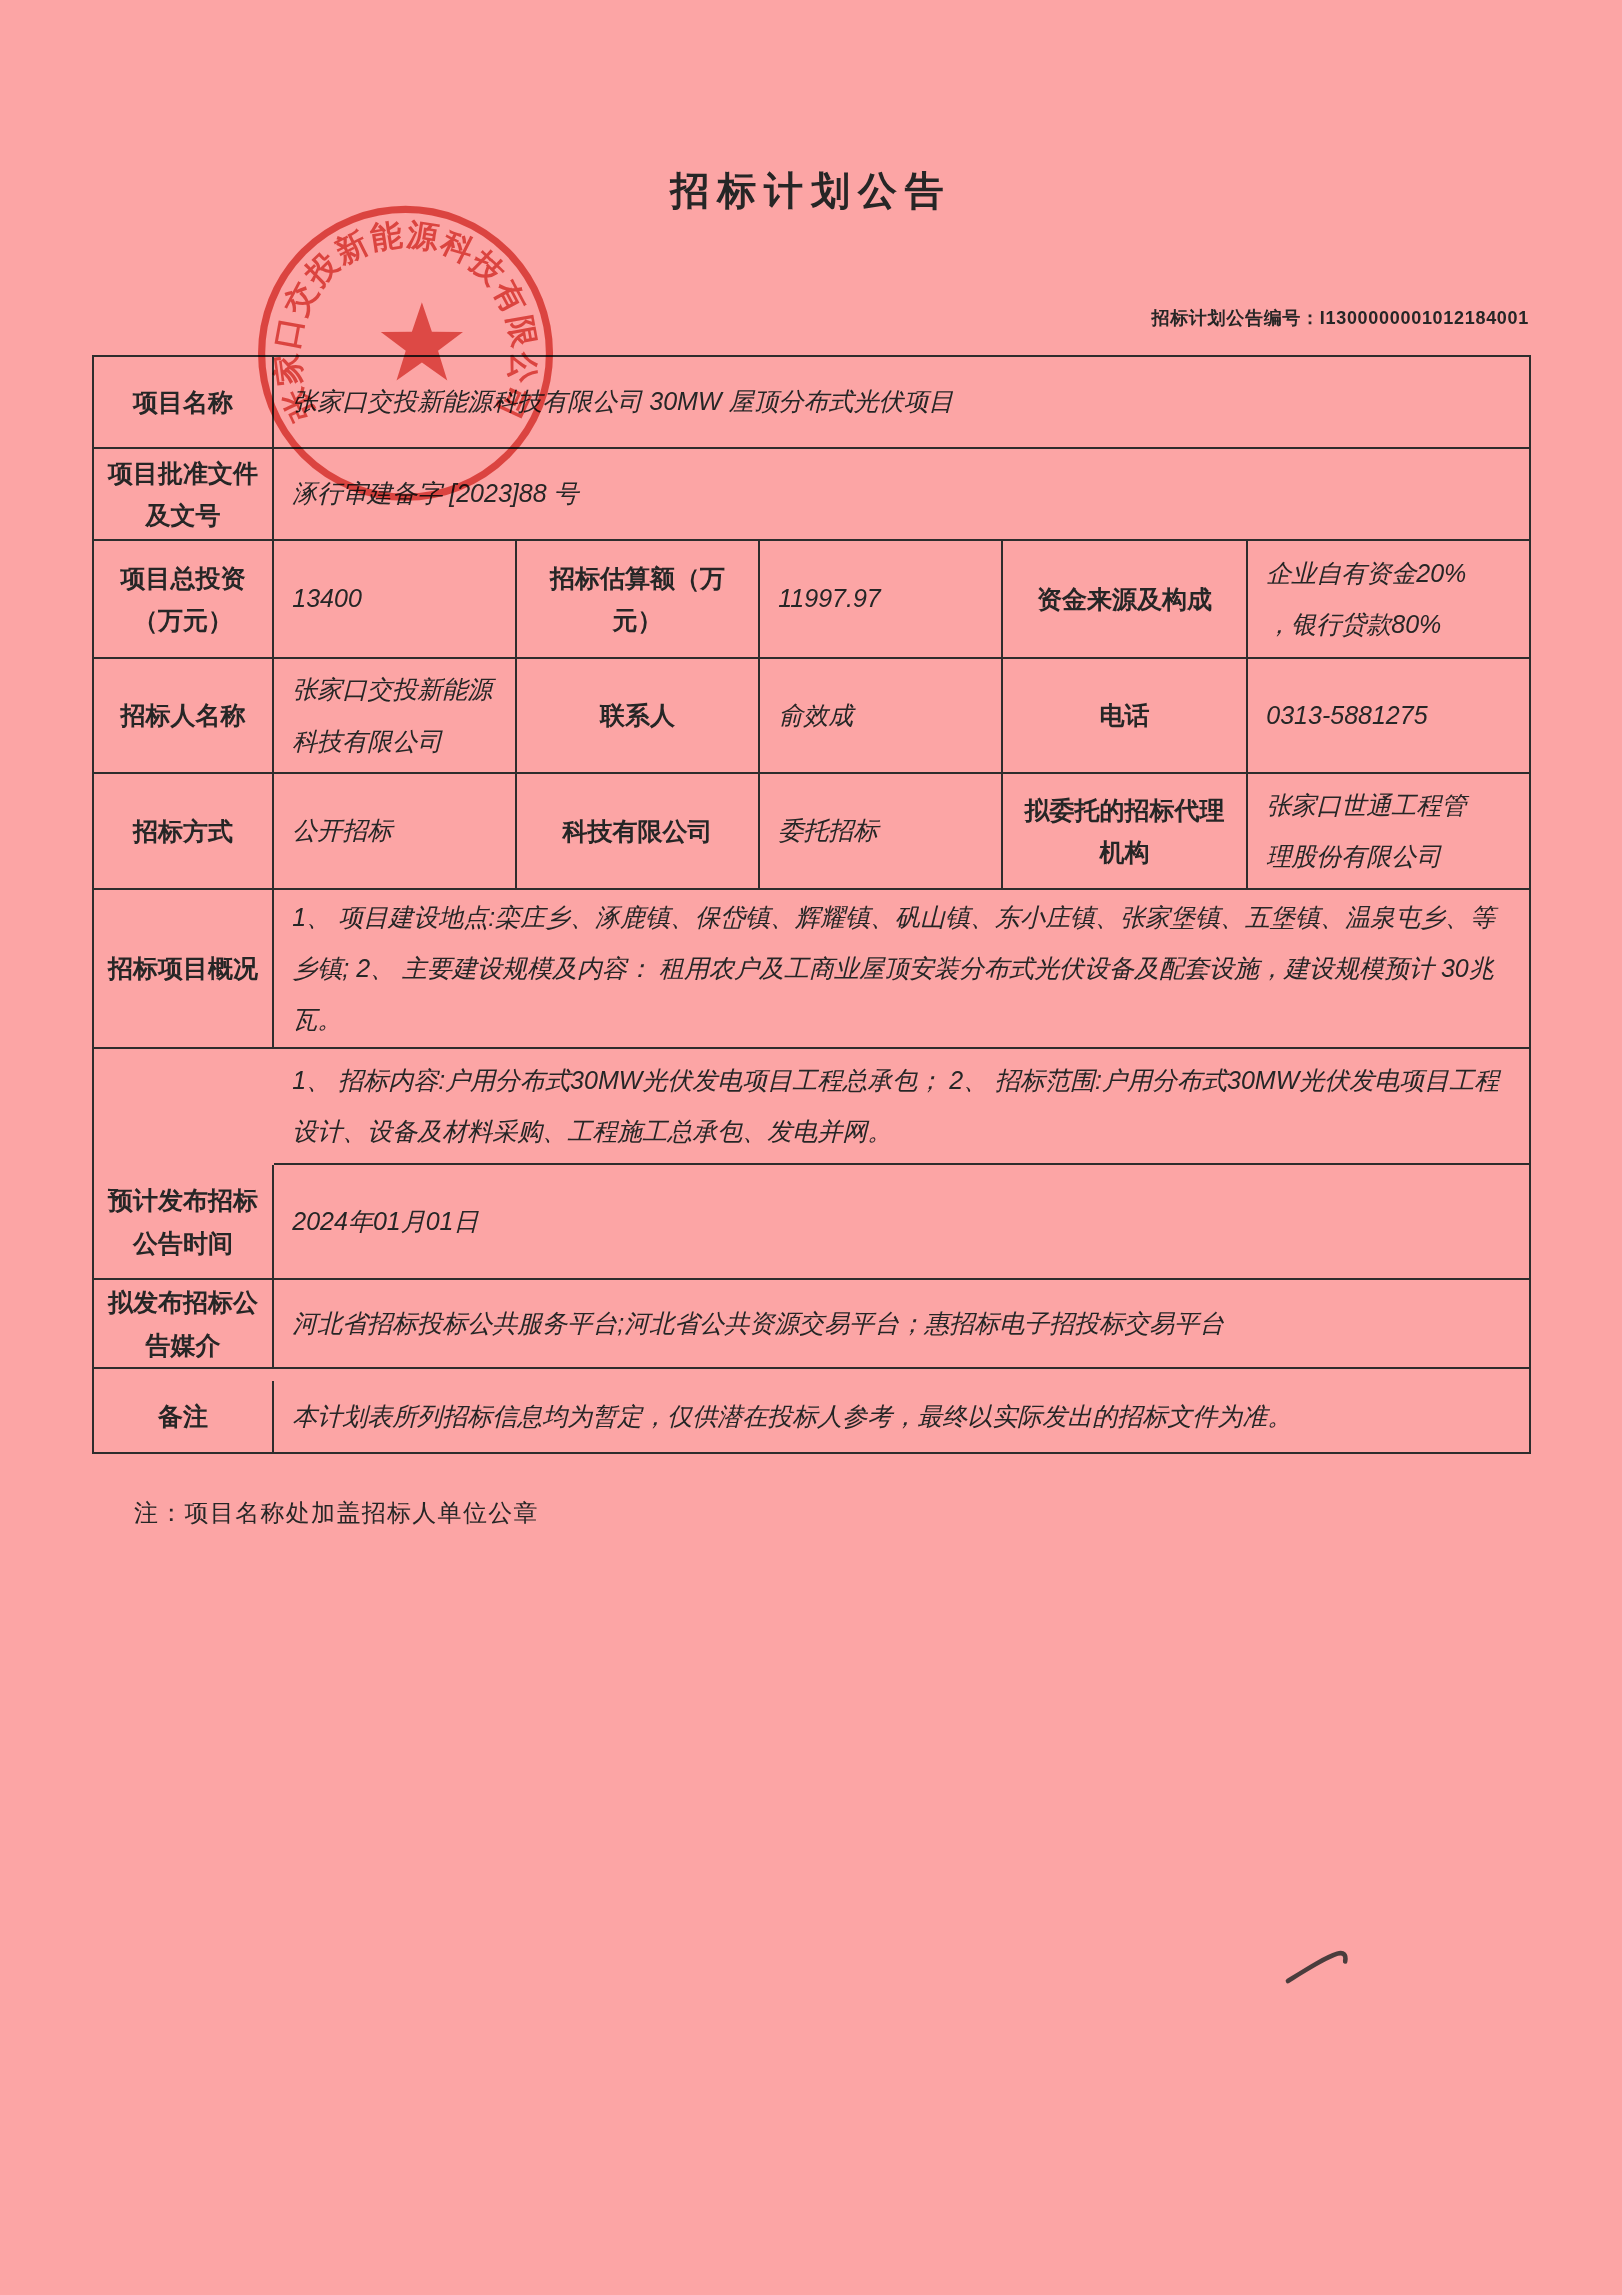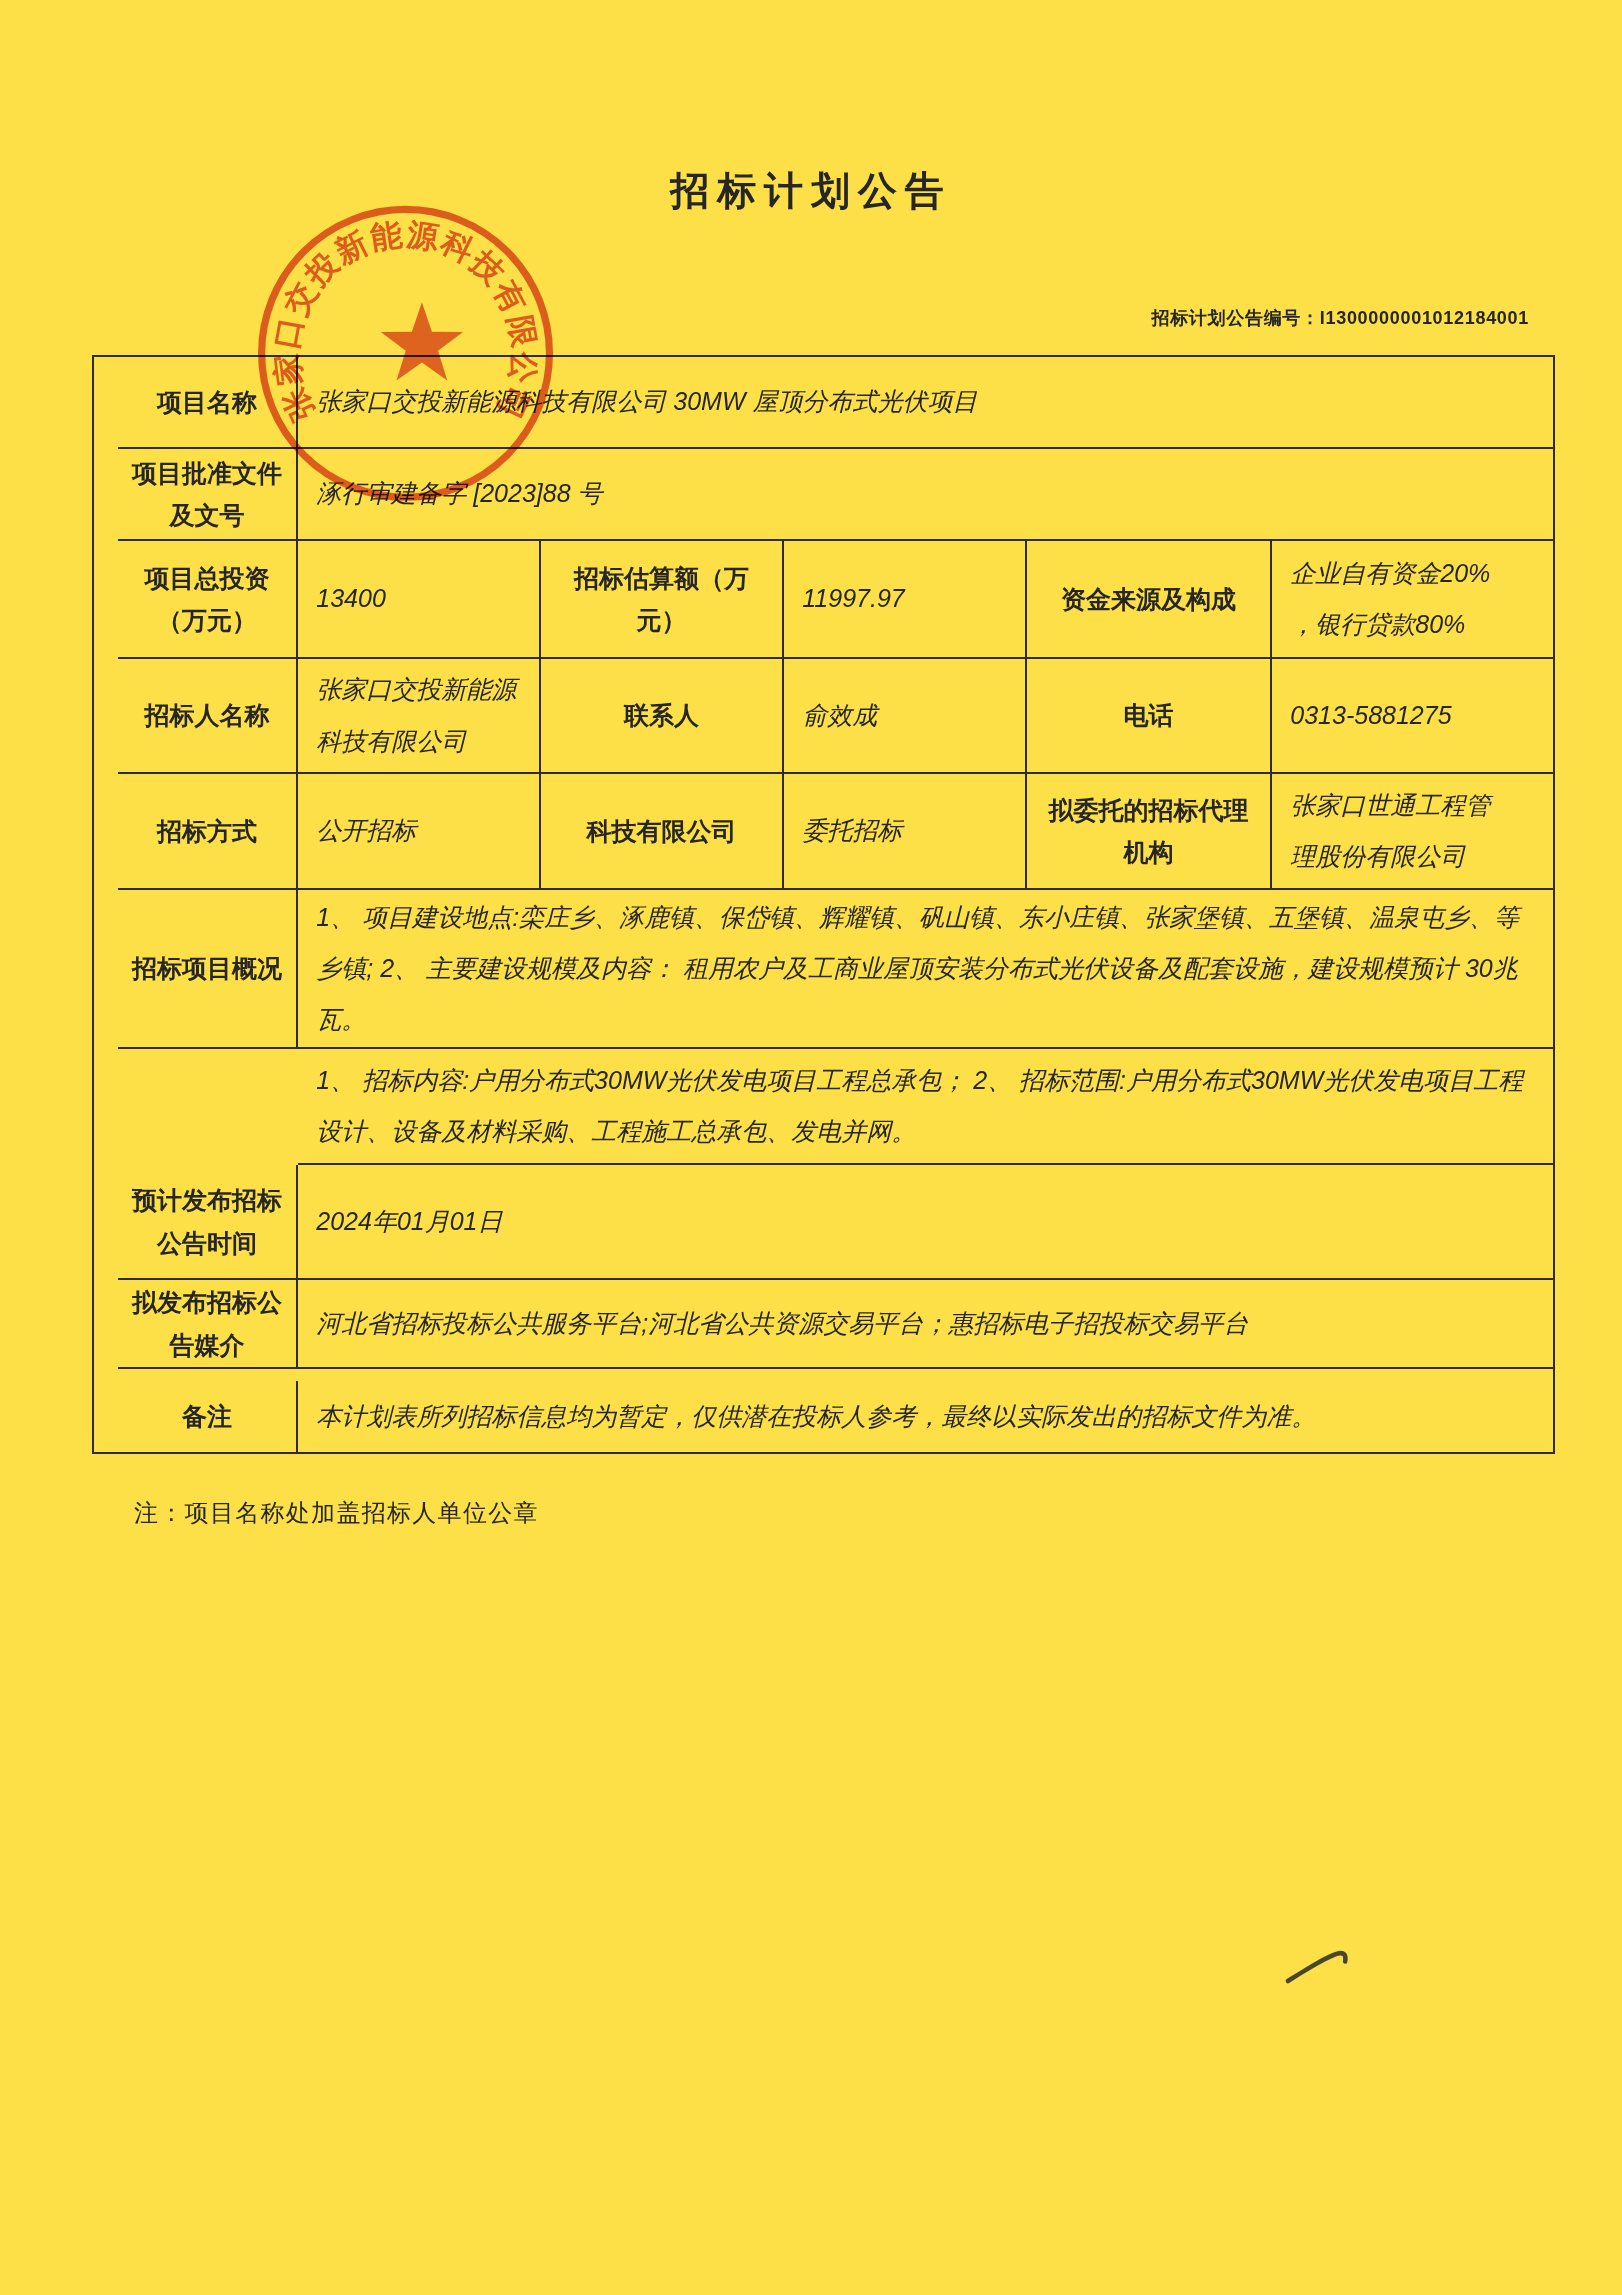--- a/index.html
+++ b/index.html
@@ -1,36 +1,35 @@
 <!DOCTYPE html>
 <html style="font-size:10.5px"><head>
 <meta charset="utf-8">
 <style>
   html,body{margin:0;padding:0;background:#d8d8d8;}
   .page{
     position:relative;width:1622px;height:2295px;margin:0 auto;
-    background:#fde047;color:#262626;
+    background:#fca5a5;color:#262626;
     font-family:"Liberation Sans","DejaVu Sans",sans-serif;
     overflow:hidden;
   }
   .doc-title{
     position:absolute;top:164px;left:0;width:100%;
     text-align:center;font-size:39px;font-weight:bold;letter-spacing:7.9px;
   }
   .plan-no{
     position:absolute;top:306px;right:93px;
     font-size:18px;font-weight:bold;letter-spacing:0.7px;white-space:nowrap;
   }
   .doc-table{
     position:absolute;left:92px;top:355px;
     display:grid;
     grid-template-columns:180px 243px 243px 243px 245px 281px;
     grid-template-rows:92px 92px 118px 115px 116px 159px 116px 115px 89px 83px;
     border:2px solid #2d2d2d;
-    padding-left:24px;
   }
   .cell{
     box-sizing:border-box;
     border-right:2px solid #2d2d2d;border-bottom:2px solid #2d2d2d;
     display:flex;align-items:center;
     font-size:25px;white-space:pre-line;
   }
   .cell.label{font-weight:bold;justify-content:center;text-align:center;line-height:1.7;padding:0 6.5px;}
   .cell.value{justify-content:flex-start;text-align:left;line-height:2.05;padding:0 18.3px;font-style:italic;}
   .span5{grid-column:2 / 7;}

